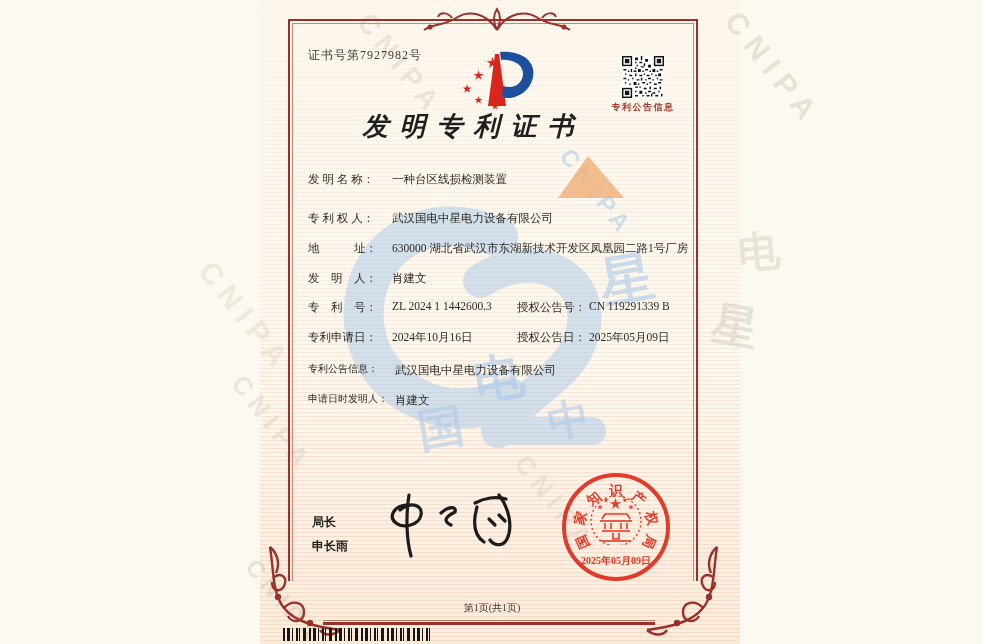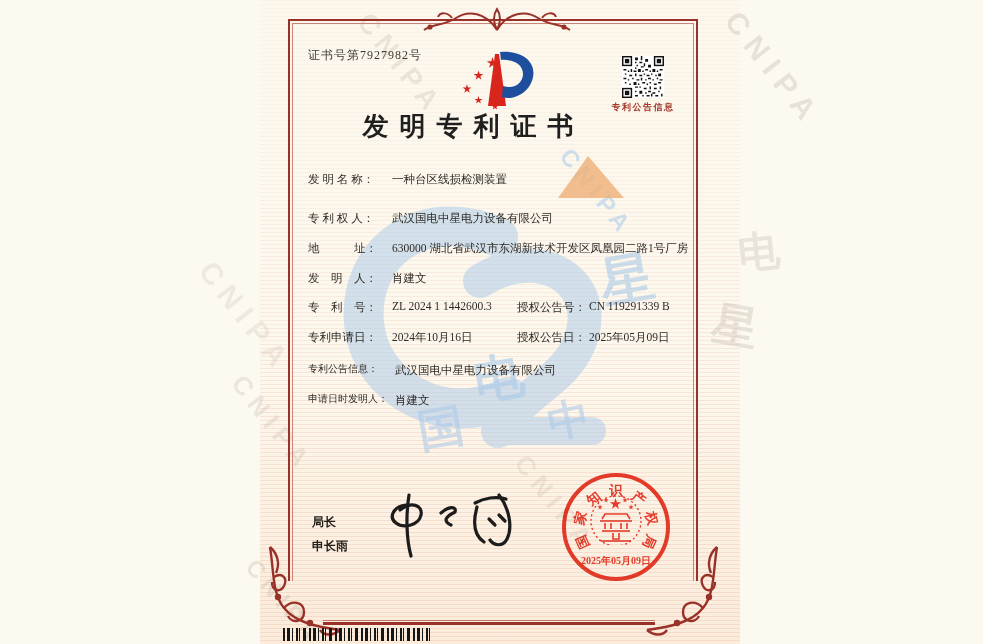--- a/index.html
+++ b/index.html
@@ -20,21 +20,21 @@
   .bline1{position:absolute;left:323px;top:620px;width:332px;height:1px;background:#c0766a;}
   .bline2{position:absolute;left:323px;top:622px;width:332px;height:2.5px;background:#9a3129;}
   .orn{position:absolute;}
   
   .cert-no{position:absolute;left:308px;top:47px;font-size:12px;letter-spacing:1px;color:#3d3a33;}
   .logo{position:absolute;left:455px;top:48px;width:82px;height:62px;}
   .qr{position:absolute;left:622px;top:56px;width:42px;height:42px;}
   .qr-caption{position:absolute;left:596px;top:101px;width:94px;text-align:center;
       font-size:9px;letter-spacing:1.5px;color:#a13a2a;font-weight:bold;font-family:Liberation Mono, monospace;}
   .title{position:absolute;left:288px;top:109px;width:360px;text-align:center;
-      font-size:26px;font-weight:bold;letter-spacing:11px;text-indent:11px;color:#1f1f1f;}
+      font-size:26px;font-weight:bold;letter-spacing:11px;text-indent:11px;color:#1f1f1f;font-style:italic;}
   
   .row{position:absolute;left:308px;font-size:11.5px;color:#2e2b26;white-space:nowrap;}
   .row .lab{position:absolute;left:0;top:0;}
   .row .val{position:absolute;left:84px;top:0;}
   .rowR{position:absolute;left:517px;font-size:11.5px;color:#2e2b26;white-space:nowrap;}
   .rowR .lab{position:absolute;left:0;top:0;}
   .rowR .val{position:absolute;left:72px;top:0;}
   .rowS{position:absolute;left:308px;font-size:10px;color:#2e2b26;white-space:nowrap;}
   .rowS .lab{position:absolute;left:0;top:0;}
   .rowS .val{position:absolute;left:87px;top:1px;font-size:11.5px;}
@@ -258,15 +258,16 @@
         <path d="M17,34 v6 M23,34 v6 M33,34 v6 M39,34 v6"></path>
         <path d="M14,42 h28"></path>
         <path d="M25,44 v6 h6 v-6"></path>
         <path d="M13,52 h30"></path>
       </g>
       <circle cx="28" cy="32" r="25" stroke="#e6301f" fill="none" stroke-width="1.4" stroke-dasharray="2,2.6"></circle>
     </svg>
     <div class="seal-date">2025年05月09日</div>
   </div>
 
+  <div class="page-num">第1页(共1页)</div>
   <div class="barcode"></div>
 
 </div>
 
 </body></html>

